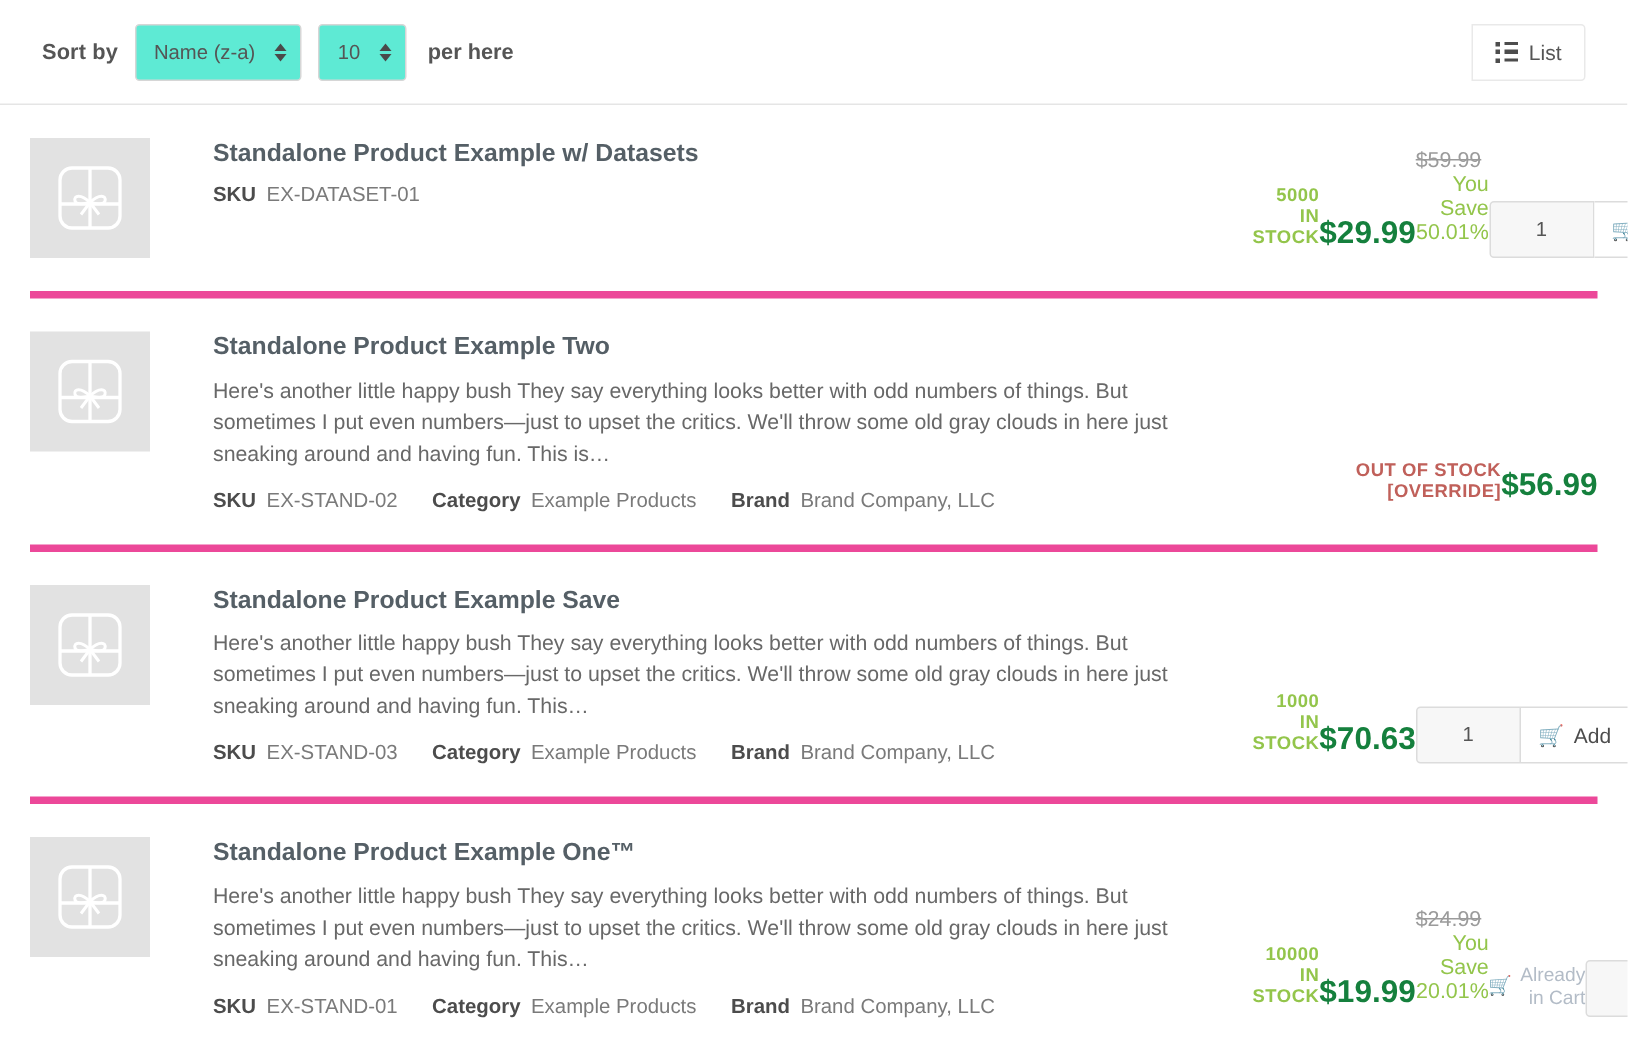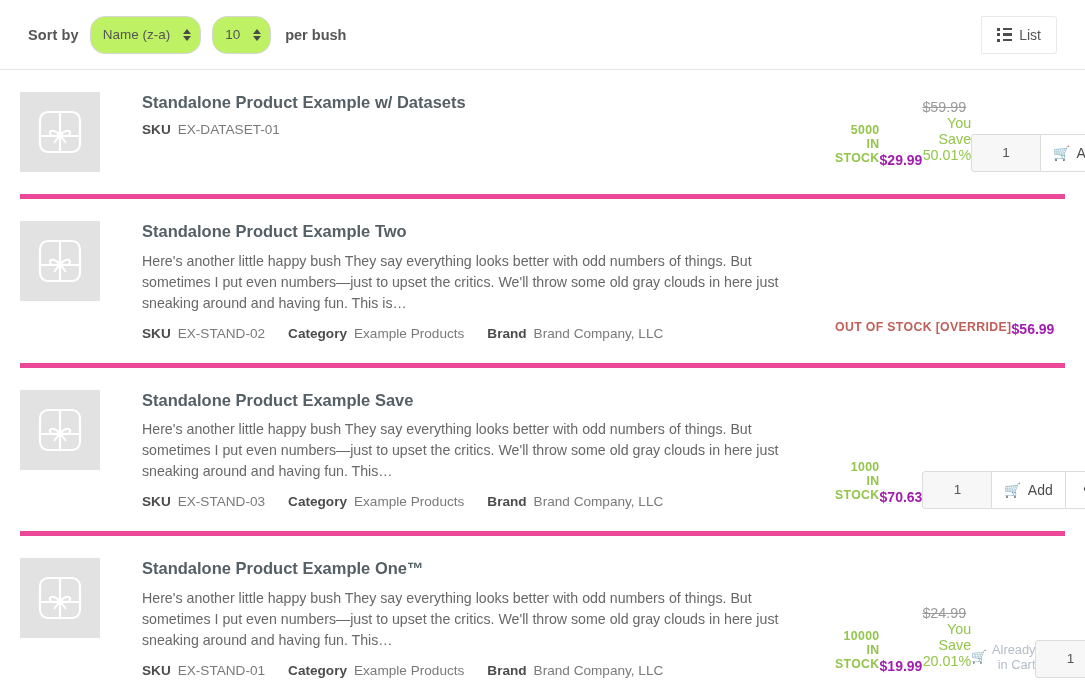--- a/index.html
+++ b/index.html
@@ -23,22 +23,22 @@
     padding: 0 28px;
   }
   .toolbar-left { display: flex; align-items: center; gap: 11px; flex: 1; }
   .sort-label {
     font-size: 14.5px; font-weight: bold; color: #555555;
     letter-spacing: .1px;
   }
   .select-box {
     position: relative;
     border: 1px solid #d6d6d6;
-    background: #bef264;
-    border-radius: 15px;
+    background: #5eead4;
+    border-radius: 3px;
     height: 38px;
     display: flex; align-items: center;
     padding: 0 30px 0 12px;
     font-size: 13.5px;
     color: #555;
   }
   .select-box.sortby { min-width: 102px; }
   .select-box.perpage { min-width: 40px; }
   .select-arrows {
     position: absolute; right: 9px; top: 50%;
@@ -133,23 +133,23 @@
     font-weight: bold;
     letter-spacing: .35px;
     color: #93c54b;
     margin-bottom: 7px;
     text-transform: uppercase;
   }
   .stock-label.out {
     color: #c0605a;
   }
   .price-main {
-    font-size: 14px;
+    font-size: 21px;
     font-weight: bold;
-    color: #a21caf;
+    color: #15803d;
     line-height: 1.15;
     margin-bottom: 4px;
   }
   .price-sub { font-size: 14.3px; margin-bottom: 9px; }
   .price-rrp { color: #9b9b9b; text-decoration: line-through; margin-right: 5px; }
   .price-save { color: #93c54b; }
 
   .already-cart {
     font-size: 12.8px;
     color: #b3bcc7;
@@ -211,21 +211,21 @@
       </div>
 
       <div class="select-box perpage">
         <span>10</span>
         <span class="select-arrows">
           <span class="caret-up"></span>
           <span class="caret-down"></span>
         </span>
       </div>
 
-      <span class="perpage-label">per bush</span>
+      <span class="perpage-label">per here</span>
     </div>
 
     <div class="view-toggle">
       <div class="view-btn list">
         <span class="list-icon">
           <span class="lrow">
               <span class="ldot"></span>
               <span class="lbar"></span>
             </span>
           <span class="lrow">

